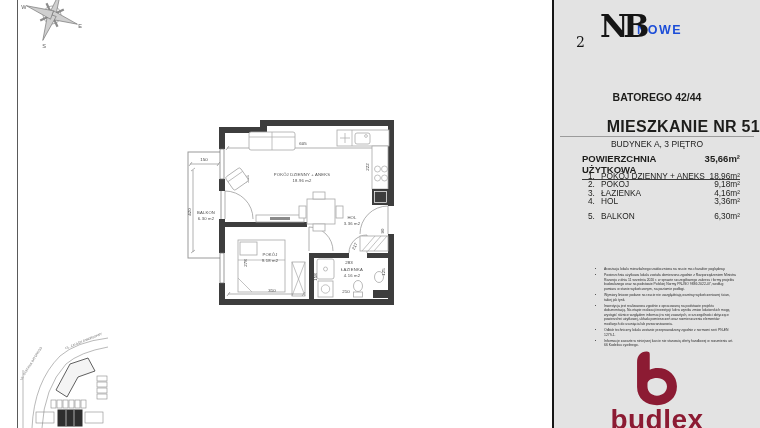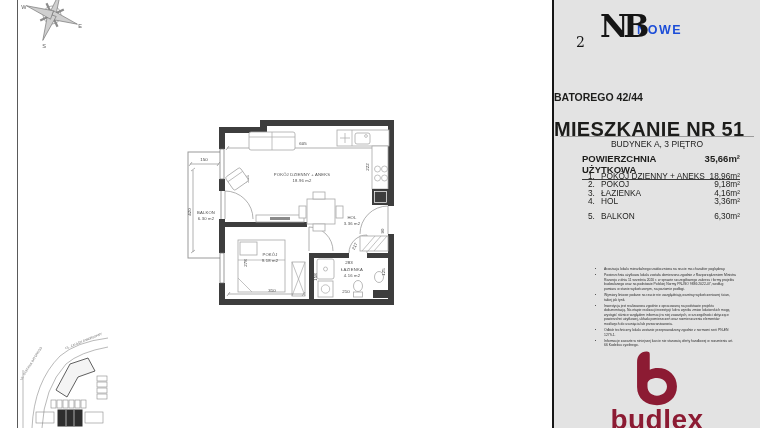--- a/index.html
+++ b/index.html
@@ -9,22 +9,22 @@
   .sidebar-sep{position:absolute;left:552px;top:0;width:2px;height:428px;background:#161616;}
   .plan-svg{position:absolute;left:0;top:0;}
 
   
   .sidebar{position:absolute;left:554px;top:0;width:206px;height:428px;background:#e3e3e3;}
   .logo-row{position:absolute;left:22px;top:10px;display:flex;align-items:center;gap:9px;}
   .monogram{position:relative;width:52px;height:42px;font-family:"DejaVu Serif",serif;color:#151515;}
   .mono-letters{position:absolute;left:24px;top:-2px;font-size:31px;font-weight:700;letter-spacing:-5px;}
   .mono-digit{position:absolute;left:0;bottom:2px;font-size:14px;font-weight:400;}
   .brand-text{font-size:12.5px;font-weight:700;letter-spacing:1.6px;line-height:1.25;color:#1d4ed8;}
-  .address{position:absolute;left:0;top:91px;width:100%;font-size:10.5px;font-weight:700;}
-  .apt-title{position:absolute;left:0;top:118px;width:100%;text-align:left;font-size:20px;font-weight:700;letter-spacing:.3px;}
+  .address{position:absolute;left:0;top:91px;width:100%;text-align:center;font-size:10.5px;font-weight:700;}
+  .apt-title{position:absolute;left:0;top:118px;width:100%;text-align:right;font-size:16px;font-weight:700;letter-spacing:.3px;}
   .title-rule{position:absolute;left:6px;right:6px;top:136px;height:1px;background:#9b9b9b;}
   .apt-sub{position:absolute;left:0;top:139px;width:100%;text-align:center;font-size:8.5px;color:#222;}
   .area-header{position:absolute;left:28px;right:20px;top:153px;display:flex;justify-content:space-between;
                font-size:9.5px;font-weight:700;border-bottom:1.4px solid #3a3a3a;padding-bottom:4px;}
   .room-list{position:absolute;left:34px;right:20px;top:172px;font-size:8.3px;line-height:8.3px;}
   .room-row{display:flex;margin-bottom:0;}
   .room-no{width:13px;}
   .room-nm{flex:1;}
   .room-ar{text-align:center;}
   .room-row.gap{margin-top:7px;}

